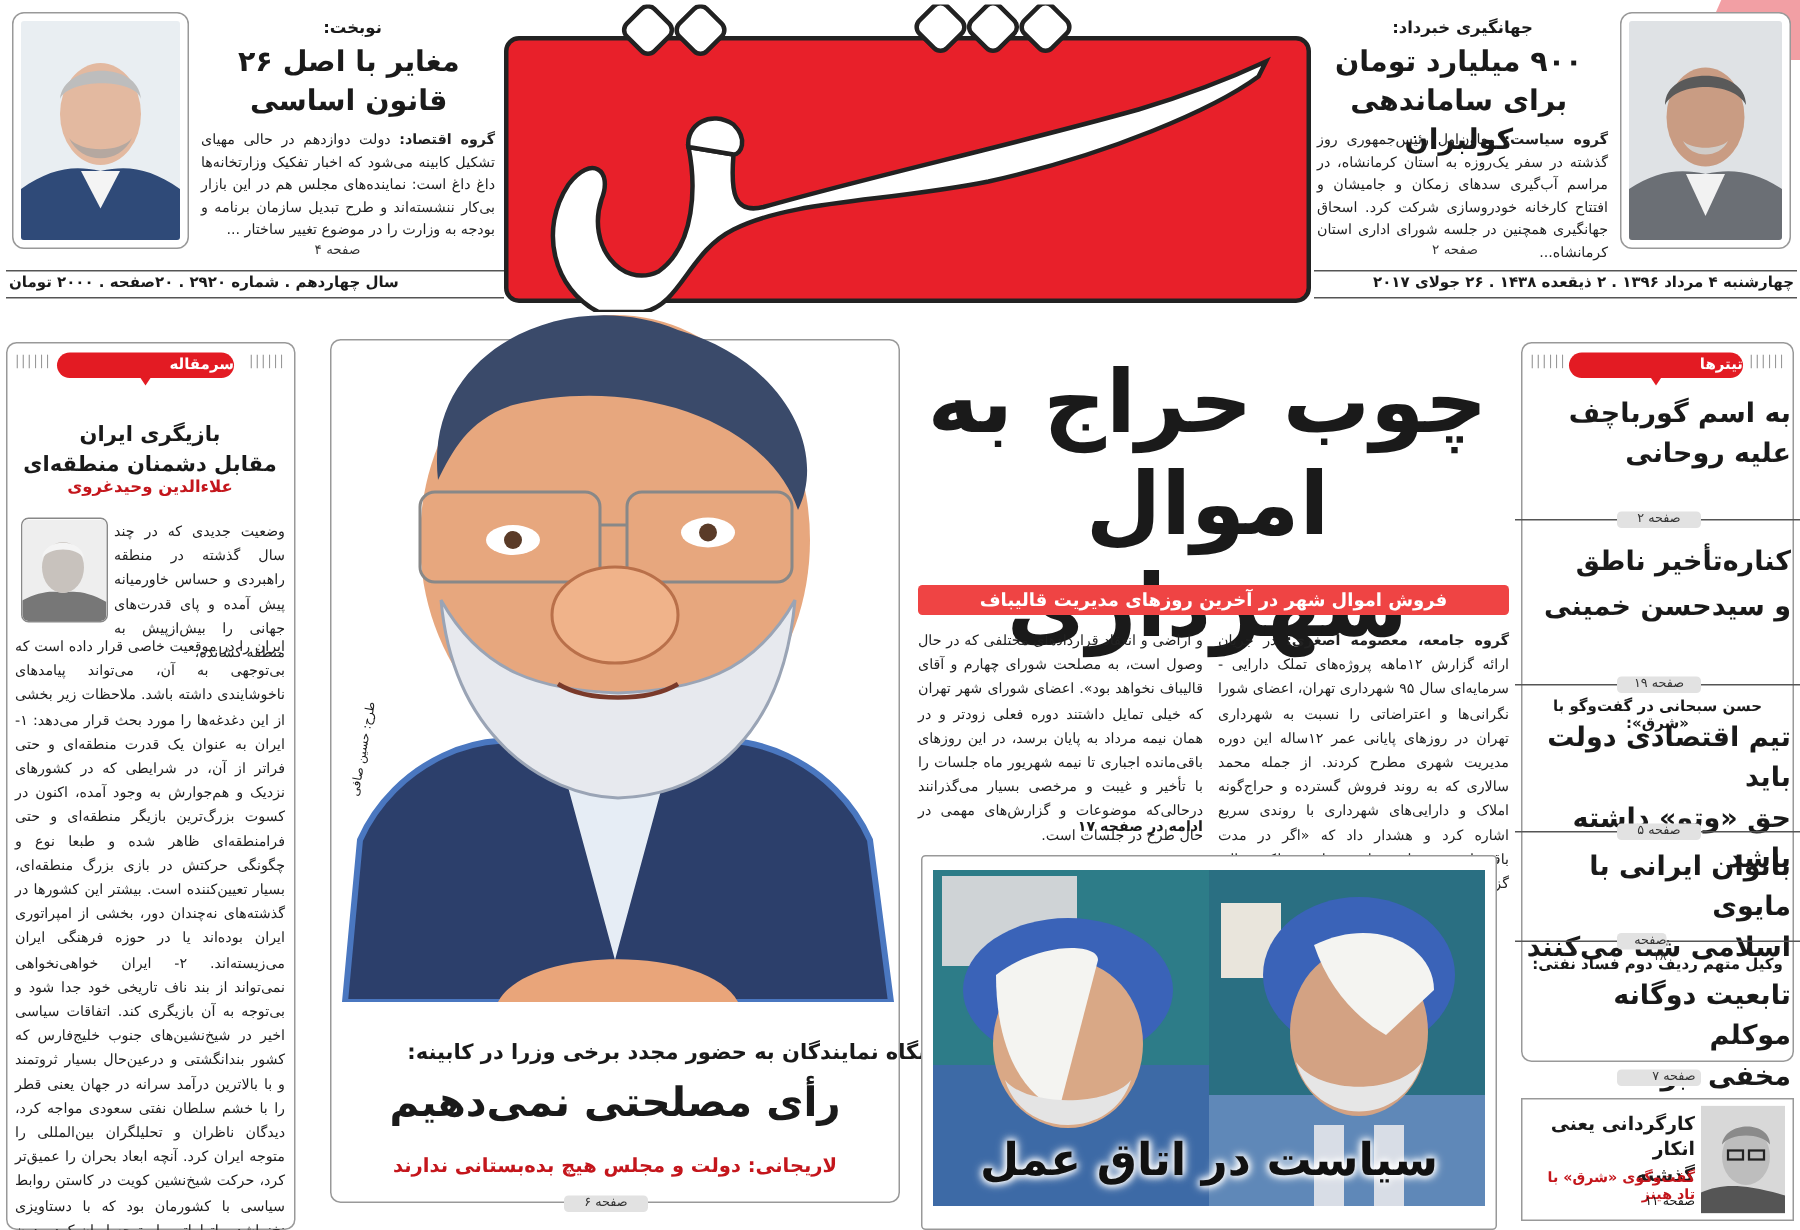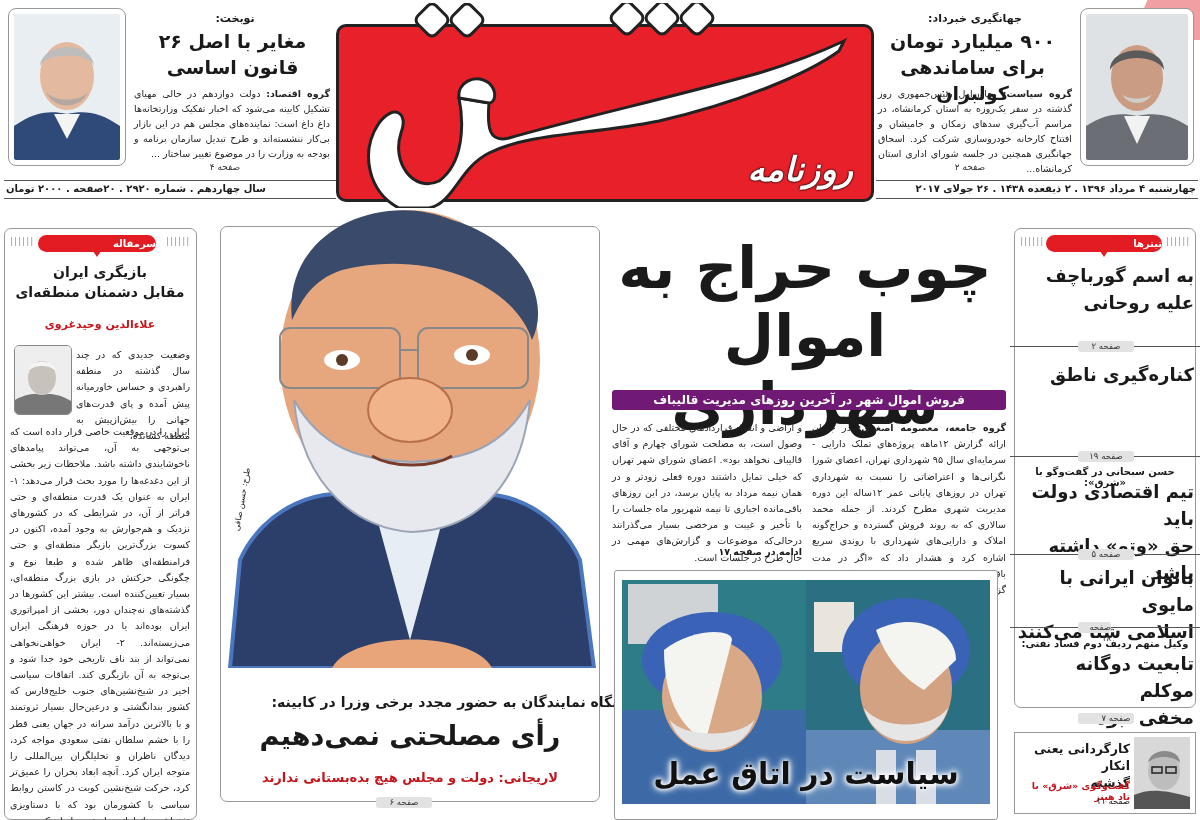--- a/index.html
+++ b/index.html
@@ -37,21 +37,21 @@
 
   .brief-head { font-size: 18px; font-weight: bold; line-height: 27px; }
   .pill { background: #e2e2e2; border-radius: 3px; font-size: 8.5px; color: #333; text-align: center; height: 11px; line-height: 11px; }
   .brief-kicker { font-size: 10px; text-align: center; font-weight: bold; }
 
   .edit-head { font-size: 14px; font-weight: bold; text-align: center; line-height: 20px; }
   .author { font-size: 11px; color: #c4161c; font-weight: bold; text-align: center; }
   .col-body { font-size: 9.5px; line-height: 16.2px; text-align: justify; color: #222; }
 
   .main-head { font-size: 58px; font-weight: 900; text-align: center; line-height: 68px; letter-spacing: -1px; }
-  .red-bar { background: #701a75; color: #fff; font-size: 12px; font-weight: bold; text-align: center; border-radius: 3px; height: 20px; line-height: 20px; }
+  .red-bar { background: #ef4444; color: #fff; font-size: 12px; font-weight: bold; text-align: center; border-radius: 3px; height: 20px; line-height: 20px; }
   .continue { font-size: 9.5px; font-weight: bold; }
 
   .cartoon-caption-kicker { font-size: 14px; font-weight: bold; text-align: center; }
   .cartoon-caption-head { font-size: 27px; font-weight: bold; text-align: center; }
   .cartoon-caption-sub { font-size: 13px; font-weight: bold; text-align: center; color: #c4161c; }
 
   .photo-caption { font-size: 30px; font-weight: bold; text-align: center; color: #111; text-shadow: 0 0 4px #fff, 0 0 6px #fff, 0 0 8px #fff; }
 
   .interview-head { font-size: 12.5px; font-weight: bold; line-height: 17px; }
   .interview-sub { font-size: 9.5px; color: #c4161c; font-weight: bold; }
@@ -68,21 +68,20 @@
       <rect x="80" y="4" width="26" height="26" rx="6" transform="rotate(45 93 17)"></rect>
       <rect x="115" y="4" width="26" height="26" rx="6" transform="rotate(45 128 17)"></rect>
       <rect x="275" y="2" width="26" height="26" rx="6" transform="rotate(45 288 15)"></rect>
       <rect x="310" y="2" width="26" height="26" rx="6" transform="rotate(45 323 15)"></rect>
       <rect x="345" y="2" width="26" height="26" rx="6" transform="rotate(45 358 15)"></rect>
     </g>
 
     <path d="M500 48 C 470 70, 400 100, 320 118 C 250 132, 190 130, 150 150 C 120 165, 115 200, 90 205 L 60 205 C 30 190, 20 150, 40 120 C 55 100, 70 110, 62 130 C 52 160, 75 190, 100 178 C 125 160, 125 120, 120 95 L 150 100 C 148 125, 150 140, 170 135 C 240 115, 330 95, 420 70 C 460 58, 490 45, 505 38 Z" fill="#fff" stroke="#222" stroke-width="3"></path>
     <path d="M120 95 C 118 80, 135 70, 150 80 C 160 90, 155 100, 150 100 Z" fill="#fff" stroke="#222" stroke-width="3"></path>
   </svg>
-  <div class="subtitle">روزنامه</div>
 </div>
 
 <div class="abs photo-frame" style="left:8px; top:8px; width:118px; height:158px;">
   <svg class="photo" viewBox="0 0 106 146">
     <rect width="106" height="146" fill="#e9eef2"></rect>
     <path d="M0 146 L0 112 C 20 98, 35 96, 53 100 C 71 96, 86 98, 106 112 L106 146 Z" fill="#2f4a78"></path>
     <path d="M40 100 L53 125 L66 100 Z" fill="#f4f4f4"></path>
     <ellipse cx="53" cy="62" rx="27" ry="34" fill="#e3b9a0"></ellipse>
     <path d="M26 52 C 28 28, 78 26, 80 52 C 76 38, 32 38, 26 52 Z" fill="#bdbdbd"></path>
     <path d="M32 78 C 40 96, 66 96, 74 78 C 66 88, 40 88, 32 78 Z" fill="#b5a8a0"></path>
@@ -124,21 +123,21 @@
 <div class="abs dateline" style="left:6px; top:183px; width:328px; text-align:left; direction:rtl;">سال چهاردهم . شماره ۲۹۲۰ . ۲۰صفحه . ۲۰۰۰ تومان</div>
 
 <div class="rule" style="left:876px; top:180px; width:322px;"></div>
 <div class="rule" style="left:876px; top:198px; width:322px;"></div>
 <div class="abs dateline" style="left:878px; top:183px; width:318px; text-align:right;">چهارشنبه ۴ مرداد ۱۳۹۶ . ۲ ذیقعده ۱۴۳۸ . ۲۶ جولای ۲۰۱۷</div>
 
 <div class="abs box" style="left:4px; top:228px; width:193px; height:592px;"></div>
 <div class="abs ticks" style="left:10px; top:236px;">||||||</div>
 <div class="abs ticks" style="left:166px; top:236px;">||||||</div>
 <div class="abs badge" style="left:38px; top:235px; width:118px;">سرمقاله</div>
-<div class="abs edit-head" style="left:10px; top:262px; width:180px;">
+<div class="abs edit-head" style="left:10px; top:280px; width:180px;">
   <div>بازیگری ایران</div>
   <div>مقابل دشمنان منطقه‌ای</div>
 </div>
 <div class="abs author" style="left:30px; top:318px; width:140px;">علاءالدین وحیدغروی</div>
 <div class="abs" style="left:14px; top:345px; width:58px; height:70px; border:1px solid #888; border-radius:5px; overflow:hidden;">
   <svg width="58" height="70" viewBox="0 0 58 70">
     <rect width="58" height="70" fill="#eee"></rect>
     <path d="M0 70 L0 55 C 12 48, 22 47, 29 49 C 36 47, 46 48, 58 55 L58 70 Z" fill="#777"></path>
     <ellipse cx="29" cy="32" rx="14" ry="17" fill="#c8c2bd"></ellipse>
     <path d="M15 26 C 16 12, 42 12, 43 26 C 38 18, 20 18, 15 26 Z" fill="#f4f4f4"></path>
@@ -229,21 +228,22 @@
 <div class="abs badge" style="left:1046px; top:235px; width:116px;">تیترها</div>
 
 <div class="abs brief-head" style="left:1016px; top:262px; width:178px;">
   <div>به اسم گورباچف</div>
   <div>علیه روحانی</div>
 </div>
 <div class="rule" style="left:1010px; top:346px; width:190px;"></div>
 <div class="abs pill" style="left:1078px; top:341px; width:56px;">صفحه ۲</div>
 
 <div class="abs brief-head" style="left:1016px; top:360px; width:178px; line-height:30px;">
-  <div>کناره‌گیری ناطق</div>
+  <div>کناره‌تأخیر ناطق</div>
+  <div>و سیدحسن خمینی</div>
 </div>
 <div class="rule" style="left:1010px; top:456px; width:190px;"></div>
 <div class="abs pill" style="left:1078px; top:451px; width:56px;">صفحه ۱۹</div>
 
 <div class="abs brief-kicker" style="left:1016px; top:466px; width:178px;">حسن سبحانی در گفت‌وگو با «شرق»:</div>
 <div class="abs brief-head" style="left:1016px; top:478px; width:178px;">
   <div>تیم اقتصادی دولت باید</div>
   <div>حق «وتو» داشته باشد</div>
 </div>
 <div class="rule" style="left:1010px; top:554px; width:190px;"></div>

